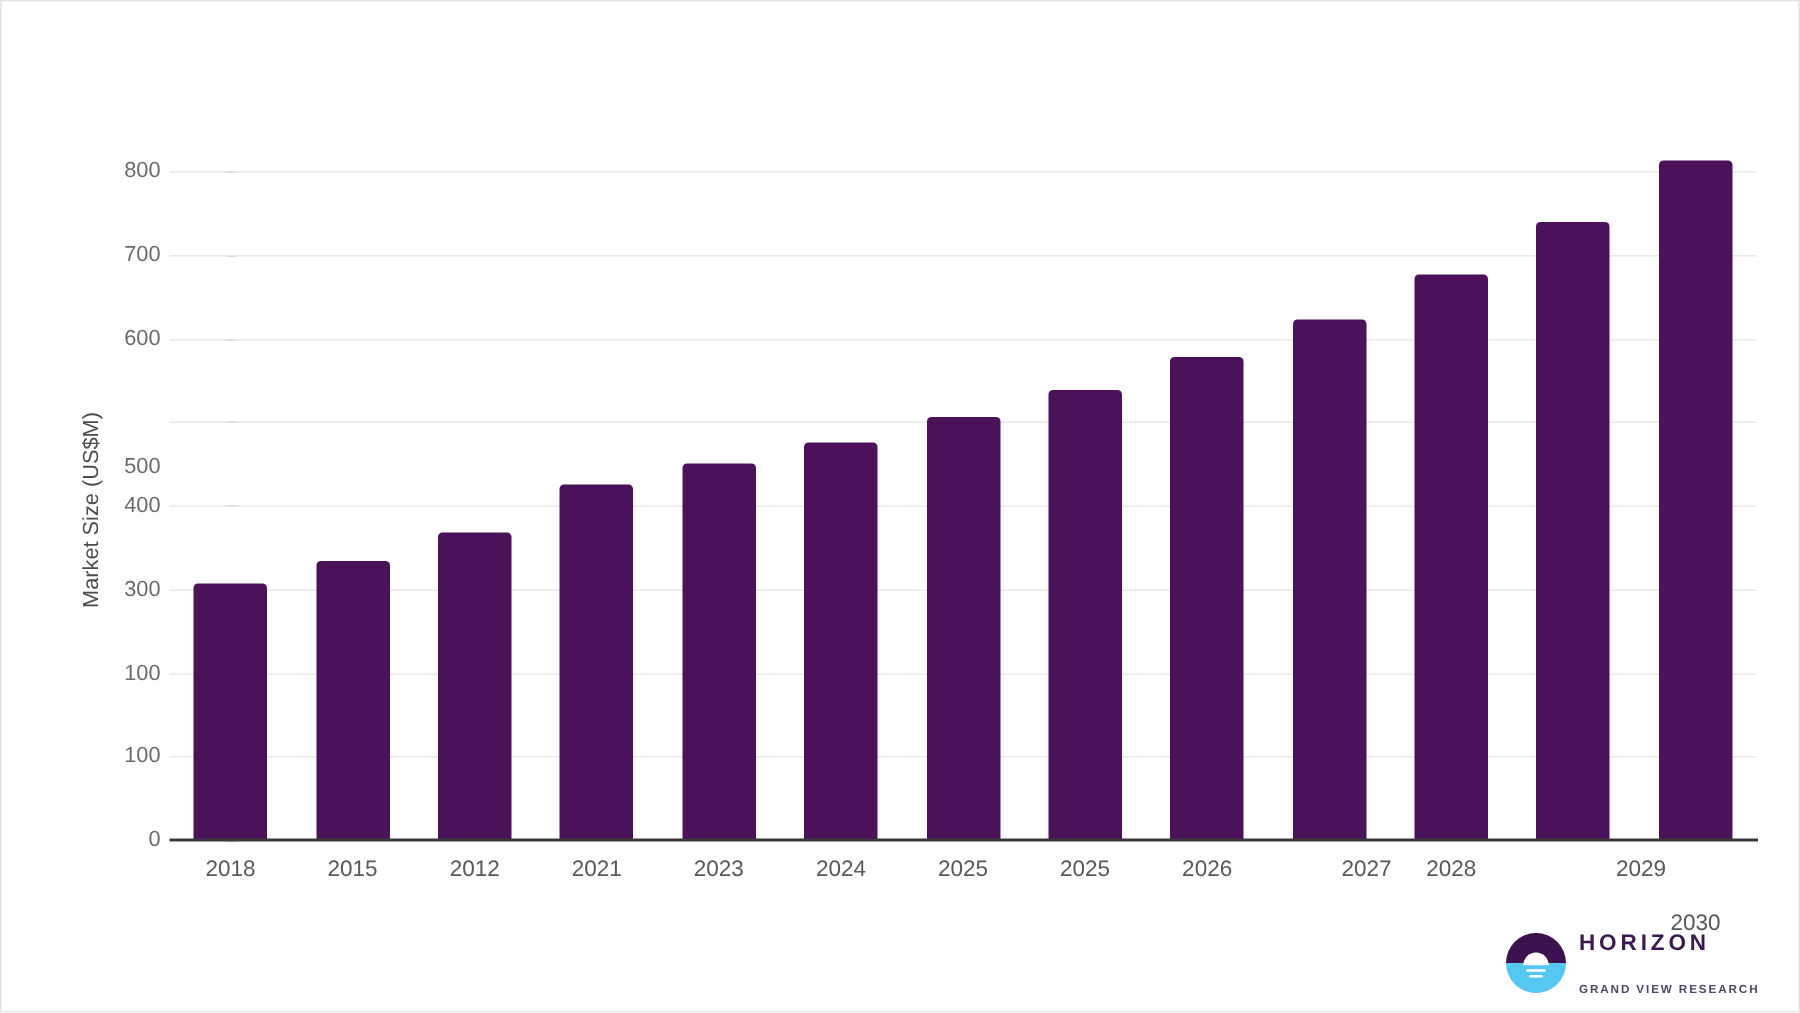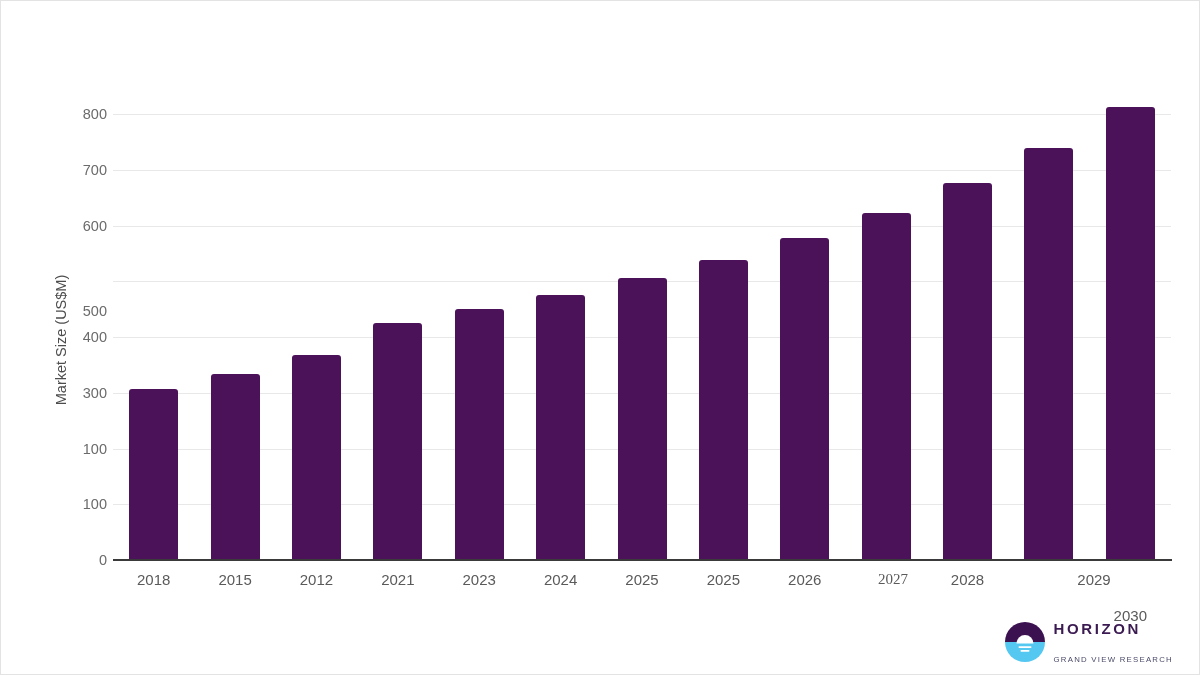--- a/index.html
+++ b/index.html
@@ -157,21 +157,21 @@
   }
   .logo-name {
     font-size: 15px;
     font-weight: bold;
     letter-spacing: 2.6px;
     color: #3b1a52;
   }
   .logo-sub {
     margin-top: 20px;
     font-size: 7.8px;
-    font-weight: normal;
+    font-weight: bold;
     letter-spacing: 1.25px;
     color: #4a4a6a;
   }
 </style>
 </head>
 <body>
 
 <div class="page">
 
 
@@ -229,21 +229,21 @@
     <div id="x-labels">
         <div class="x-label" style="left: 107.692px;">2018</div>
         <div class="x-label" style="left: 189.077px;">2015</div>
         <div class="x-label" style="left: 270.462px;">2012</div>
         <div class="x-label" style="left: 351.846px;">2021</div>
         <div class="x-label" style="left: 433.231px;">2023</div>
         <div class="x-label" style="left: 514.615px;">2024</div>
         <div class="x-label" style="left: 596px;">2025</div>
         <div class="x-label" style="left: 677.385px;">2025</div>
         <div class="x-label" style="left: 758.769px;">2026</div>
-        <div class="x-label" style="left: 847px; font-family: Liberation Serif, serif;">2027</div>
+        <div class="x-label" style="left: 865px;">2027</div>
         <div class="x-label" style="left: 921.538px;">2028</div>
         <div class="x-label" style="left: 1048px;">2029</div>
         <div class="x-label" style="left: 1084.31px; margin-top: 36px;">2030</div>
       </div>
 
   </div>
 
 
   <div class="logo">
     <svg class="logo-mark" viewBox="0 0 40 40">

